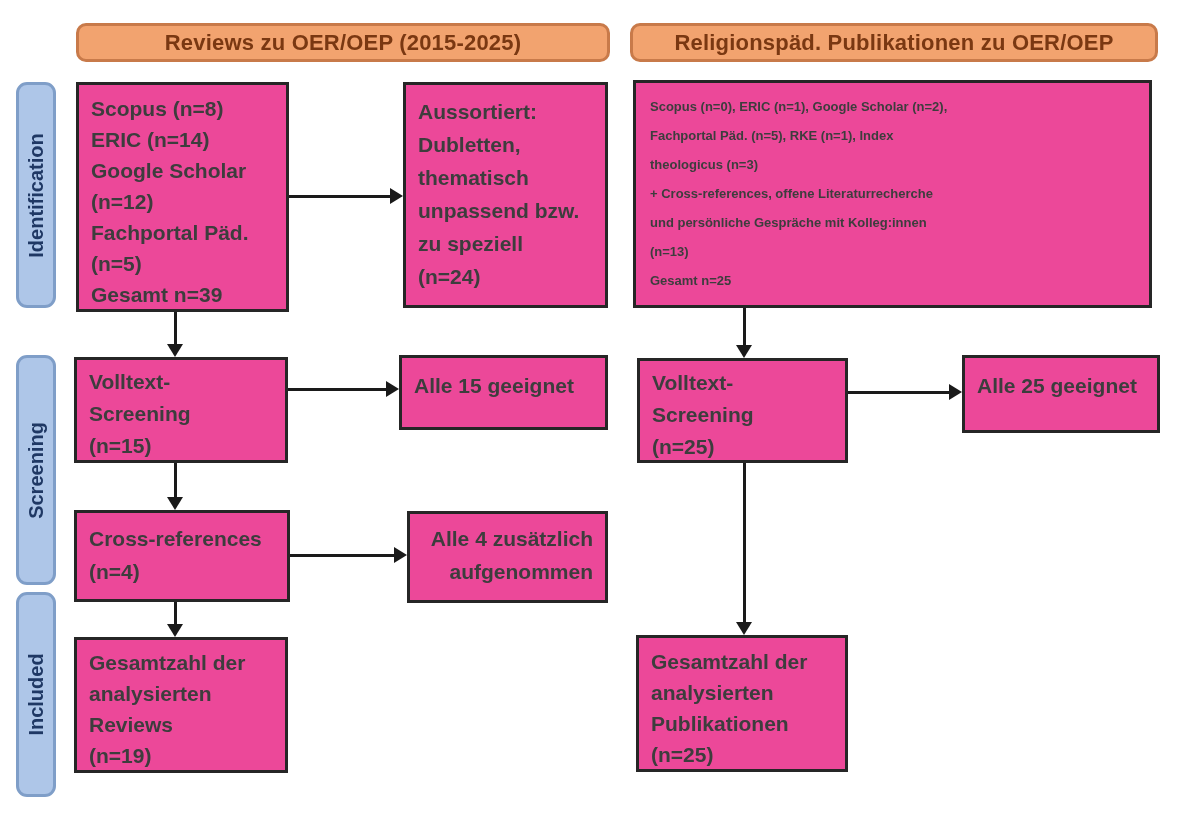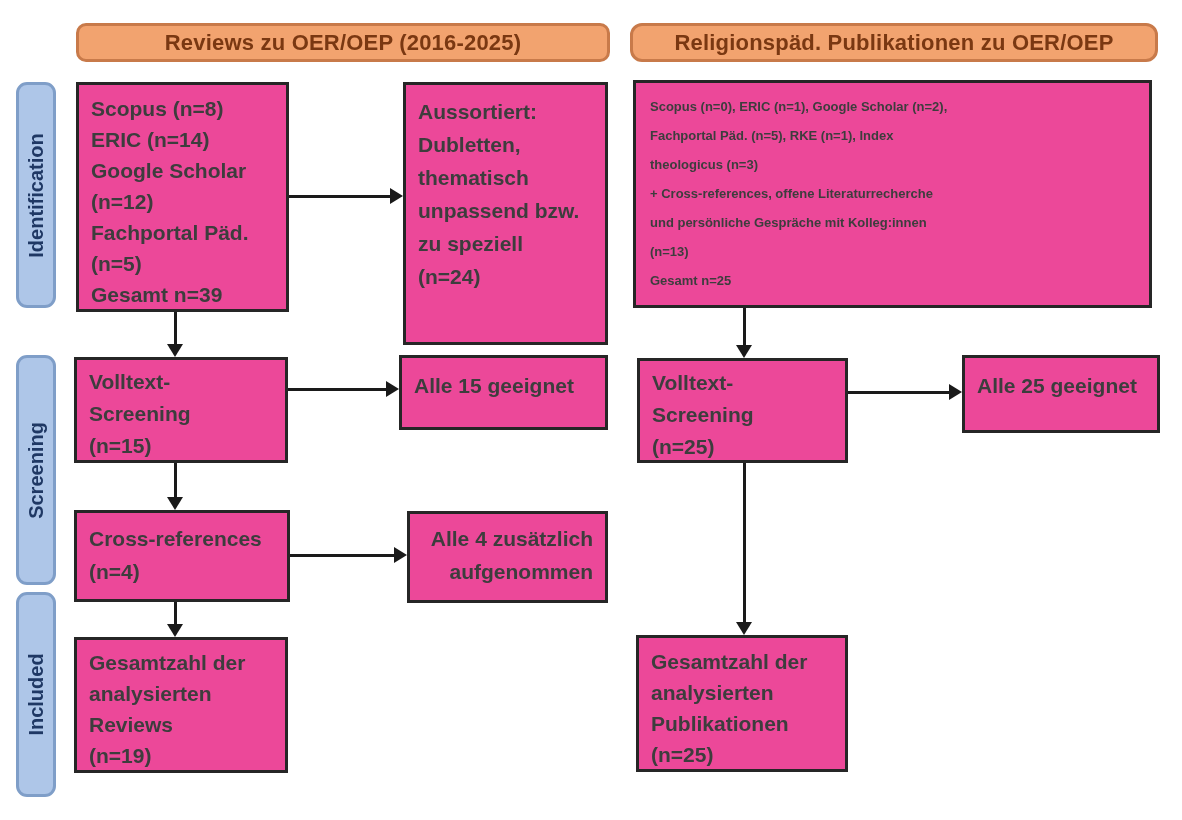--- a/index.html
+++ b/index.html
@@ -21,21 +21,21 @@
   }
   
   .header{
     position:absolute;box-sizing:border-box;height:39px;
     background:var(--orange-fill);border:3px solid var(--orange-border);
     border-radius:10px;color:var(--orange-text);
     font-size:22px;font-weight:700;display:flex;align-items:center;justify-content:center;
     letter-spacing:.2px;
   }
   .b-hl{left:76px;top:23px;width:534px;}
-  .b-hr{left:630px;top:23px;width:528px;border-radius:12px;}
+  .b-hr{left:630px;top:23px;width:528px;}
   
   .pill{
     position:absolute;box-sizing:border-box;width:40px;
     background:var(--blue-fill);border:3px solid var(--blue-border);
     border-radius:11px;display:flex;align-items:center;justify-content:center;
   }
   .p-id{left:16px;top:82px;height:226px;}
   .p-sc{left:16px;top:355px;height:230px;}
   .p-in{left:16px;top:592px;height:205px;}
   .vtext{
@@ -43,21 +43,21 @@
     font-size:20px;font-weight:700;
   }
   
   .box{
     position:absolute;box-sizing:border-box;background:#ec4899;
     border:3px solid var(--box-border);color:var(--box-text);
     font-weight:600;font-size:21px;line-height:32px;padding:7px 12px;
   }
   .box .ln{display:block;}
   .b-l1{left:76px;top:82px;width:213px;height:230px;line-height:31px;padding-top:8px;}
-  .b-l2{left:403px;top:82px;width:205px;height:263px;line-height:33px;padding-top:10px;}
+  .b-l2{left:403px;top:82px;width:205px;height:226px;line-height:33px;padding-top:10px;}
   .b-l3{left:74px;top:357px;width:214px;height:106px;padding-top:6px;}
   .b-l3r{left:399px;top:355px;width:209px;height:75px;padding-top:12px;}
   .b-l4{left:74px;top:510px;width:216px;height:92px;line-height:33px;padding-top:9px;}
   .b-l4r{left:407px;top:511px;width:201px;height:92px;line-height:33px;padding-top:8px;text-align:right;}
   .b-l5{left:74px;top:637px;width:214px;height:136px;line-height:31px;padding-top:7px;}
   .b-r1{left:633px;top:80px;width:519px;height:228px;font-size:13px;line-height:29px;padding:9px 14px;}
   .b-r2{left:637px;top:358px;width:211px;height:105px;padding-top:6px;}
   .b-r2r{left:962px;top:355px;width:198px;height:78px;padding-top:12px;}
   .b-r3{left:636px;top:635px;width:212px;height:137px;line-height:31px;padding-top:8px;}
   
@@ -79,21 +79,21 @@
   .a6{left:174px;top:602px;height:22px;}
   .a7{left:743px;top:308px;height:37px;}
   .a8{left:848px;top:391px;width:101px;}
   .a9{left:743px;top:463px;height:159px;}
 </style>
 </head>
 <body>
 
 <div class="canvas">
 
-  <div class="header b-hl">Reviews zu OER/OEP (2016-2025)</div>
+  <div class="header b-hl">Reviews zu OER/OEP (2015-2025)</div>
   <div class="header b-hr">Religionspäd. Publikationen zu OER/OEP</div>
 
   <div class="pill p-id">
     <span class="vtext">Identification</span>
   </div>
   <div class="pill p-sc">
     <span class="vtext">Screening</span>
   </div>
   <div class="pill p-in">
     <span class="vtext">Included</span>

